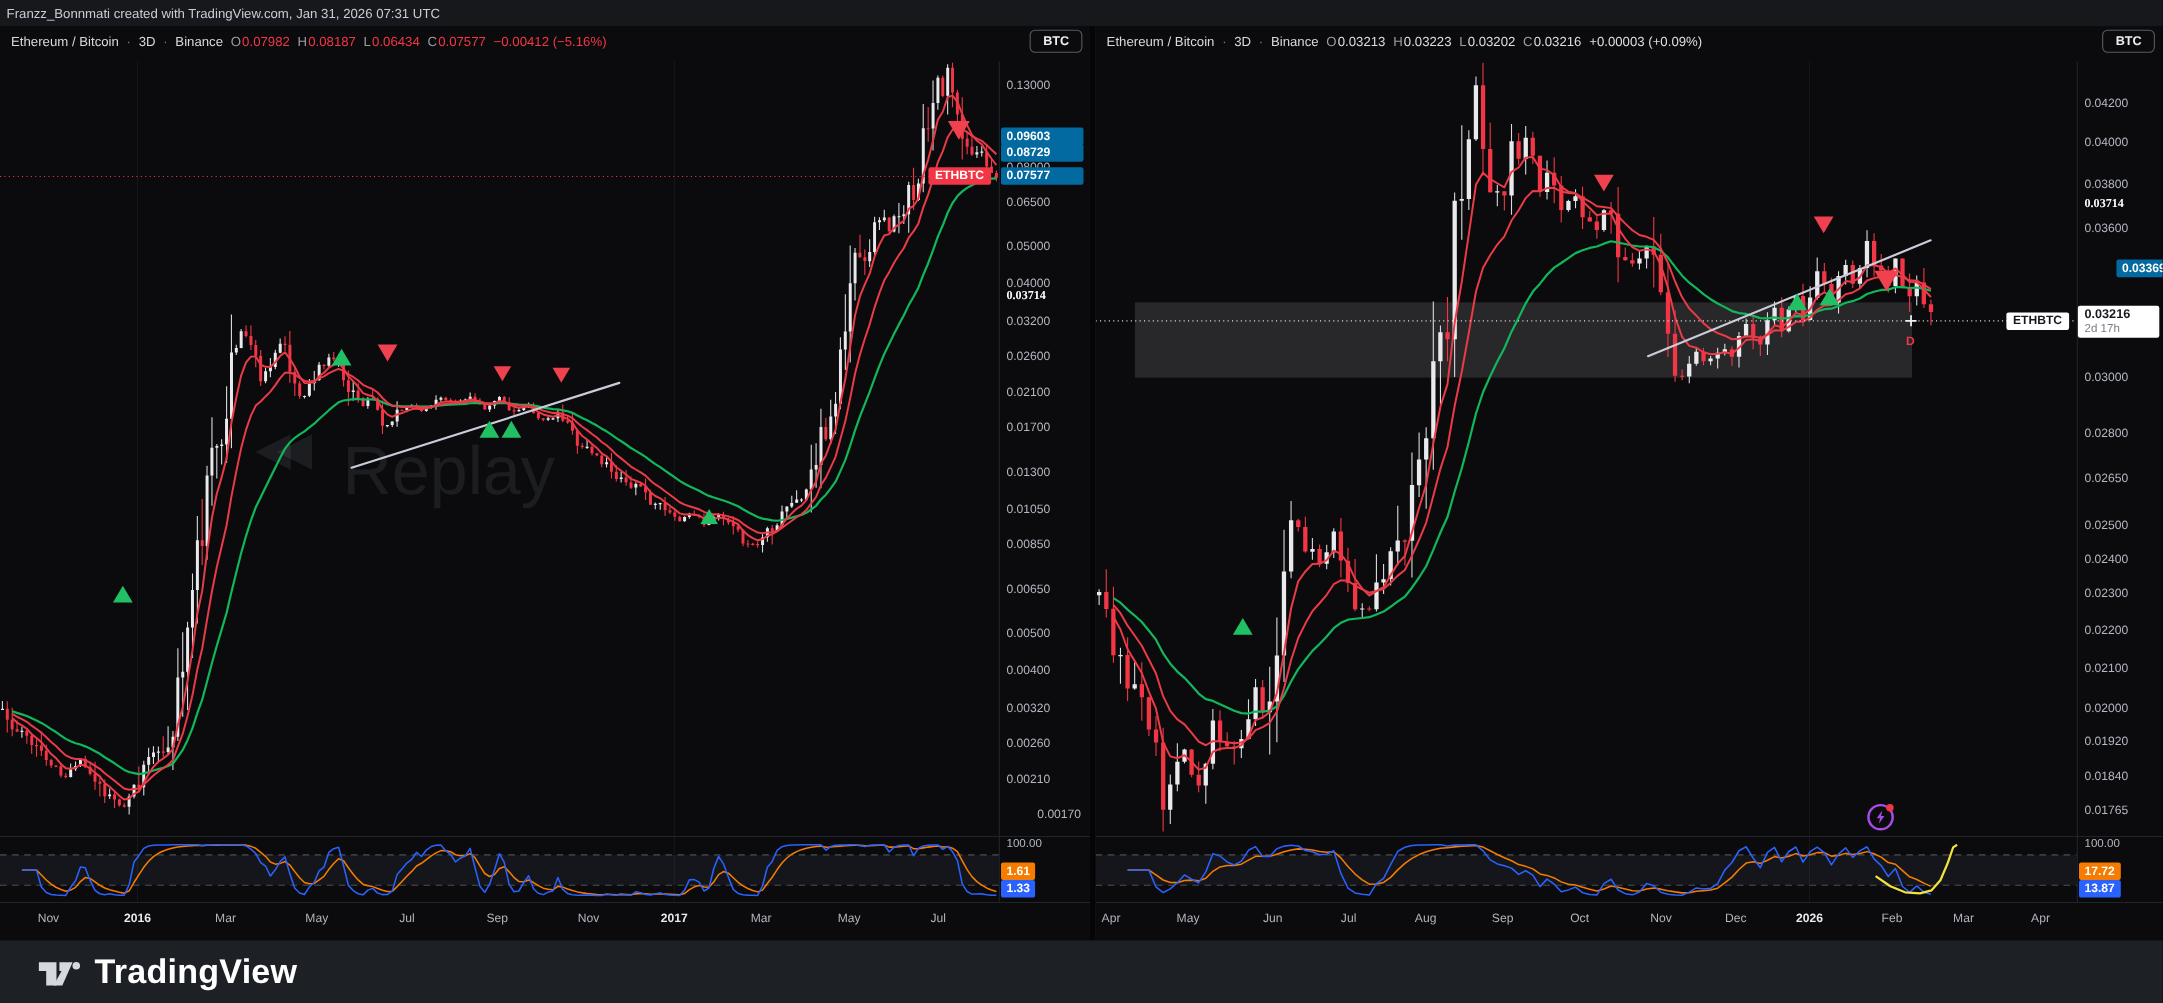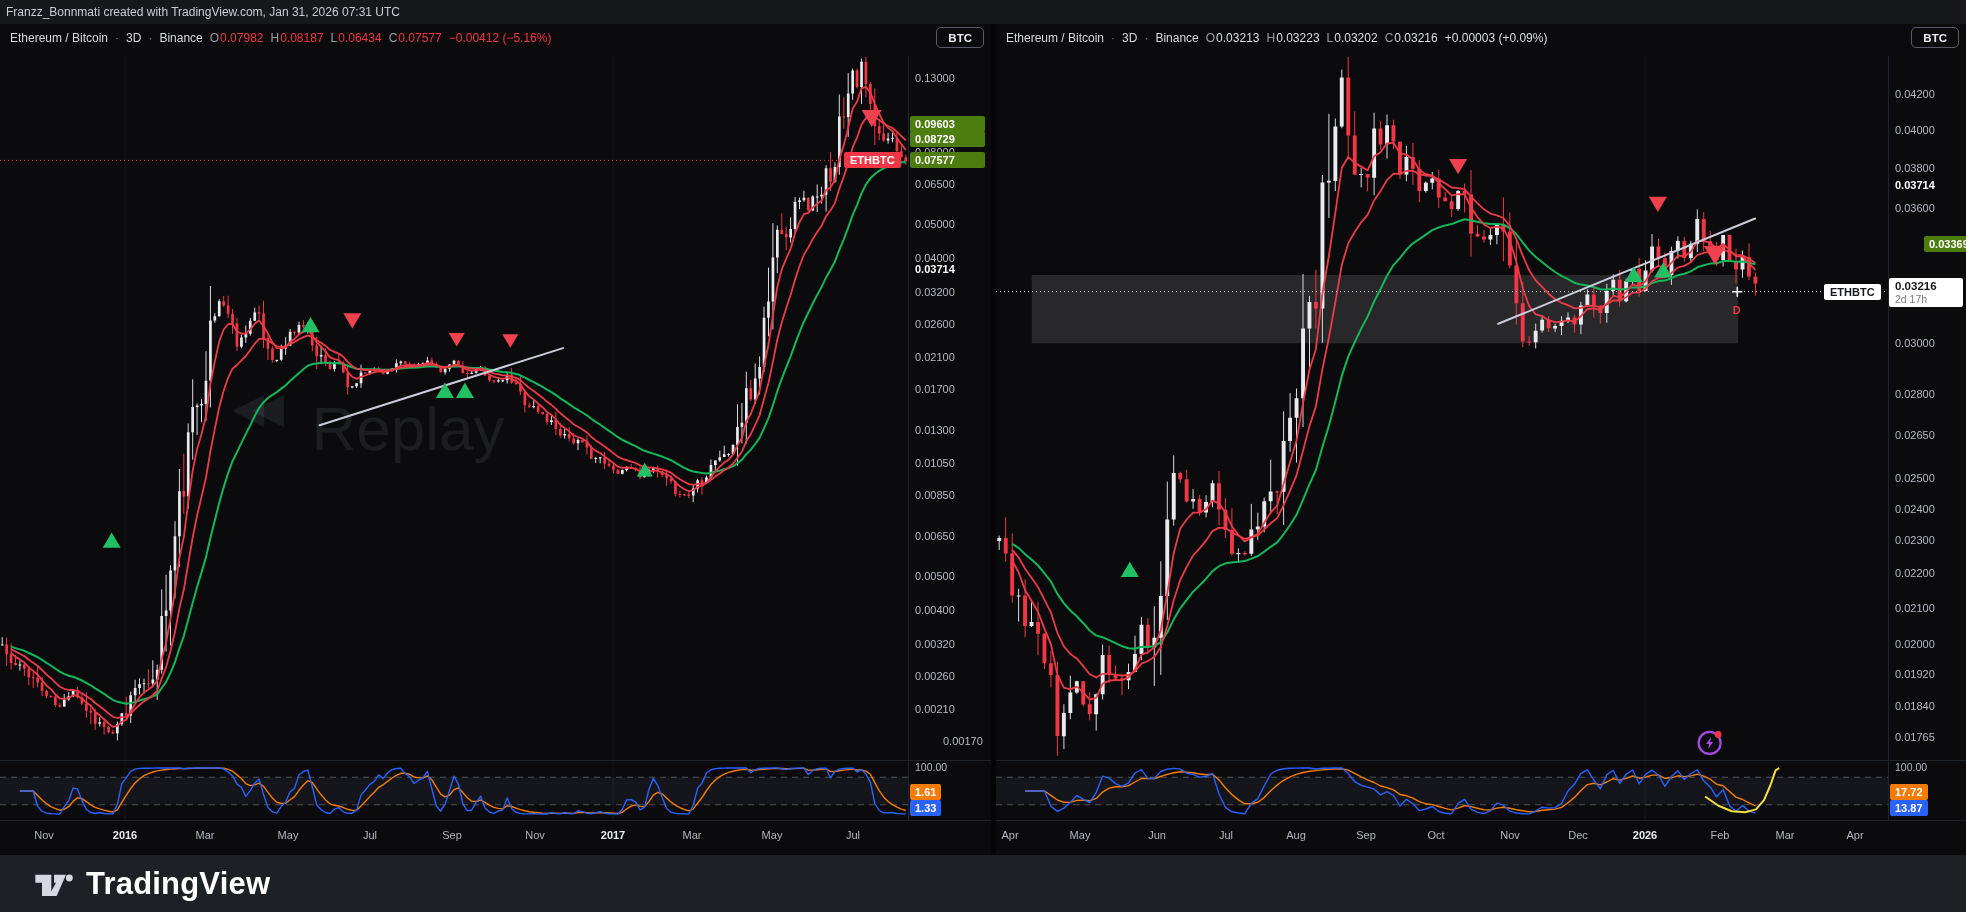--- a/index.html
+++ b/index.html
@@ -14,24 +14,24 @@
   .legend{position:absolute;left:10px;top:7px;font-size:12px;color:#d6d9df;display:flex;gap:7px;
           align-items:center;z-index:6;white-space:nowrap;}
   .lg-sep{color:#787b86;}
   .lg-k{color:#9a9da6;margin-right:1px;}
   #panel-left .lg-v,#panel-left .lg-chg{color:#f23645;}
   #panel-right .lg-v,#panel-right .lg-chg{color:#dbdee4;}
   .btc-btn{position:absolute;top:3px;right:7px;height:21px;padding:0 11px;background:transparent;
            border:1px solid #565b66;border-radius:5px;color:#eceef2;font-size:11.5px;font-weight:600;
            z-index:7;font-family:inherit;cursor:pointer;}
   .tick{position:absolute;font-size:11px;color:#b4b8c1;transform:translateY(-50%);white-space:nowrap;z-index:2;}
-  .tick.bold{color:#ffffff;font-weight:700;background:#0b0b0d;padding:0 2px;}
+  .tick.bold{color:#ffffff;font-weight:700;background:#0b0b0d;padding:0 2px;font-family:Liberation Serif, serif;}
   .tag{position:absolute;transform:translateY(-50%);font-size:11px;font-weight:700;border-radius:2px;
        line-height:16px;height:16px;padding:0 5px;z-index:4;white-space:nowrap;box-sizing:border-box;}
-  .tag.red{background:#4d7c0f;color:#fff;}
+  .tag.red{background:#0369a1;color:#fff;}
   .tag.orange{background:#f57c00;color:#fff;}
   .tag.blue{background:#2962ff;color:#fff;}
   .side-tag{position:absolute;transform:translateY(-50%);font-size:11px;font-weight:700;height:16px;
             line-height:16px;padding:0 6px;border-radius:2px;z-index:5;}
   .side-tag.red{background:#f23645;color:#fff;}
   .side-tag.white{background:#ffffff;color:#16181d;}
   .wtag{position:absolute;background:#ffffff;border-radius:2px;z-index:4;padding:2px 6px;box-sizing:border-box;}
   .wtag .l1{font-size:11.5px;font-weight:700;color:#16181d;line-height:13px;}
   .wtag .l2{font-size:10.5px;color:#787b86;line-height:12px;}
   .axis-lab{position:absolute;top:805px;font-size:11px;color:#b2b5be;transform:translateX(-50%);z-index:2;}

